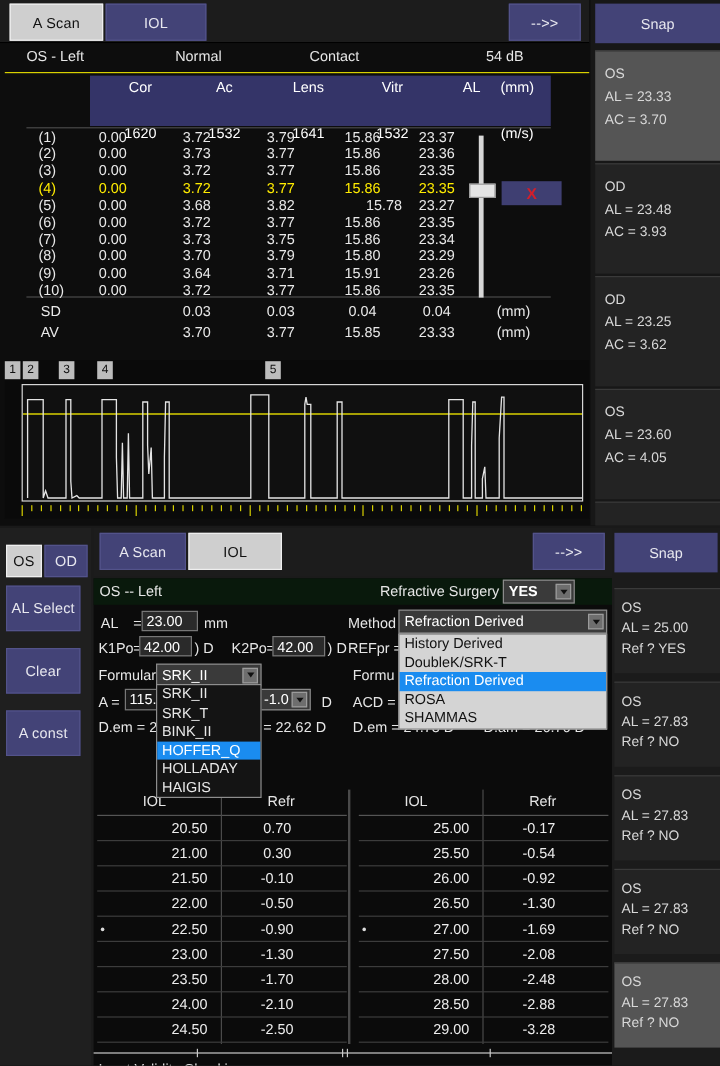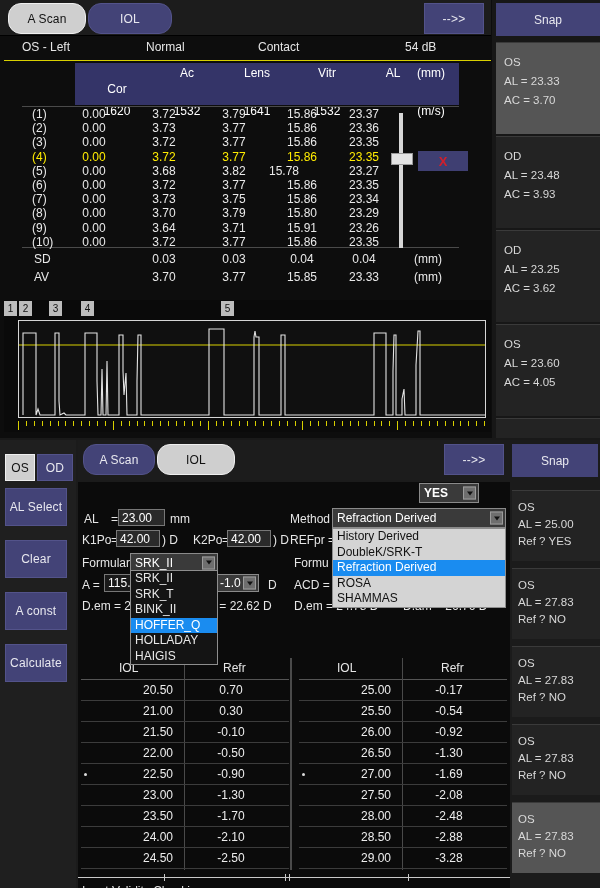--- a/index.html
+++ b/index.html
@@ -17,21 +17,21 @@
     border: 1px solid #53538a;
     display: flex; align-items: center; justify-content: center;
     font-size: 12px; letter-spacing: .2px;
   }
   .btn.active { background: #cfcfcf; color: #111; border: 1px solid #efefef; }
 
   
   .top { position: absolute; left:0; top:0; width:600px; height:438px; background:#0d0d0d; }
   .topbar { position:absolute; left:0; top:0; width:491px; height:36px; background:#1c1c1c;
             border-bottom:1px solid #000; }
-  .tab { position:absolute; top:3px; height:31px;border-radius:13px; }
+  .tab { position:absolute; top:3px; height:31px; }
   #tab-ascan-top { left:8px; width:78px; }
   #tab-iol-top   { left:88px; width:84px; }
   #fwd-top { position:absolute; left:424px; top:3px; width:60px; height:31px; }
 
   .snapcol { position:absolute; left:492px; top:0; width:108px; height:438px; background:#171717; }
   #snap-top { position:absolute; left:4px; top:3px; width:104px; height:33px; background:#434377;
               color:#e8e8ef; font-size:12px; display:flex; align-items:center; justify-content:center; }
   .meas-card { position:absolute; left:4px; width:104px; height:92px; background:#232323;
                border-top:1px solid #3a3a3a; color:#d8d8d8; font-size:11.5px;
                padding:10px 0 0 8px; line-height:19px; }
@@ -156,21 +156,21 @@
 
     <div class="hdrline">
       <span style="left:22px;">OS - Left</span>
       <span style="left:146px;">Normal</span>
       <span style="left:258px;">Contact</span>
       <span style="left:405px;">54  dB</span>
     </div>
     <div class="ylinetop"></div>
 
     <div class="cols">
-      <div class="c r1" style="left:12px;margin-top:16px;">Cor</div>
+      <div class="c r1" style="left:12px;">Cor</div>
       <div class="c r2" style="left:12px;">1620</div>
       <div class="c r1" style="left:82px;">Ac</div>
       <div class="c r2" style="left:82px;">1532</div>
       <div class="c r1" style="left:152px;">Lens</div>
       <div class="c r2" style="left:152px;">1641</div>
       <div class="c r1" style="left:222px;">Vitr</div>
       <div class="c r2" style="left:222px;">1532</div>
       <div class="c r1" style="left:288px;">AL</div>
       <div class="c r1" style="left:326px;">(mm)</div>
       <div class="c r2" style="left:326px;">(m/s)</div>
@@ -207,21 +207,21 @@
           <span class="v" style="left:112px">3.72</span>
           <span class="v" style="left:182px">3.77</span>
           <span class="v" style="left:250px">15.86</span>
           <span class="v" style="left:312px">23.35</span>
         </div>
         <div class="mrow" style="top: 56.8px;">
           <span class="idx">(5)</span>
           <span class="v" style="left:42px">0.00</span>
           <span class="v" style="left:112px">3.68</span>
           <span class="v" style="left:182px">3.82</span>
-          <span class="v" style="left:232px">15.78</span>
+          <span class="v" style="left:268px">15.78</span>
           <span class="v" style="left:312px">23.27</span>
         </div>
         <div class="mrow" style="top: 71px;">
           <span class="idx">(6)</span>
           <span class="v" style="left:42px">0.00</span>
           <span class="v" style="left:112px">3.72</span>
           <span class="v" style="left:182px">3.77</span>
           <span class="v" style="left:250px">15.86</span>
           <span class="v" style="left:312px">23.35</span>
         </div>
@@ -393,31 +393,34 @@
   </div>
 
   <div class="bot">
 
     <div class="leftrail">
       <div class="btn active" id="os-btn">OS</div>
       <div class="btn" id="od-btn">OD</div>
       <div class="btn" id="al-select-btn">AL Select</div>
       <div class="btn" id="clear-btn">Clear</div>
       <div class="btn" id="aconst-btn">A const</div>
-      <div class="btn" id="calculate-btn">Calculate</div>
     </div>
 
     <div class="botbar">
       <div class="btn tab" id="tab-ascan-bot">A Scan</div>
       <div class="btn tab active" id="tab-iol-bot">IOL</div>
       <div class="btn" id="fwd-bot">--&gt;&gt;</div>
     </div>
 
     <div class="iolpane">
 
+      <div class="eyebar">
+        <div class="l">OS -- Left</div>
+        <div class="r">Refractive Surgery</div>
+      </div>
       <div class="sel-widget" style="position:absolute;left:341px;top:1px;width:60px;height:20px;font-weight:bold;">
         <span>YES</span>
         <span class="arrow"></span>
       </div>
 
       <div class="txtl" style="left:6px;top:30px;">AL</div>
       <div class="txtl" style="left:33px;top:30px;">=</div>
       <div class="fld" style="position:absolute;left:40px;top:27px;width:47px;height:17px;">
         <span>23.00</span>
       </div>

